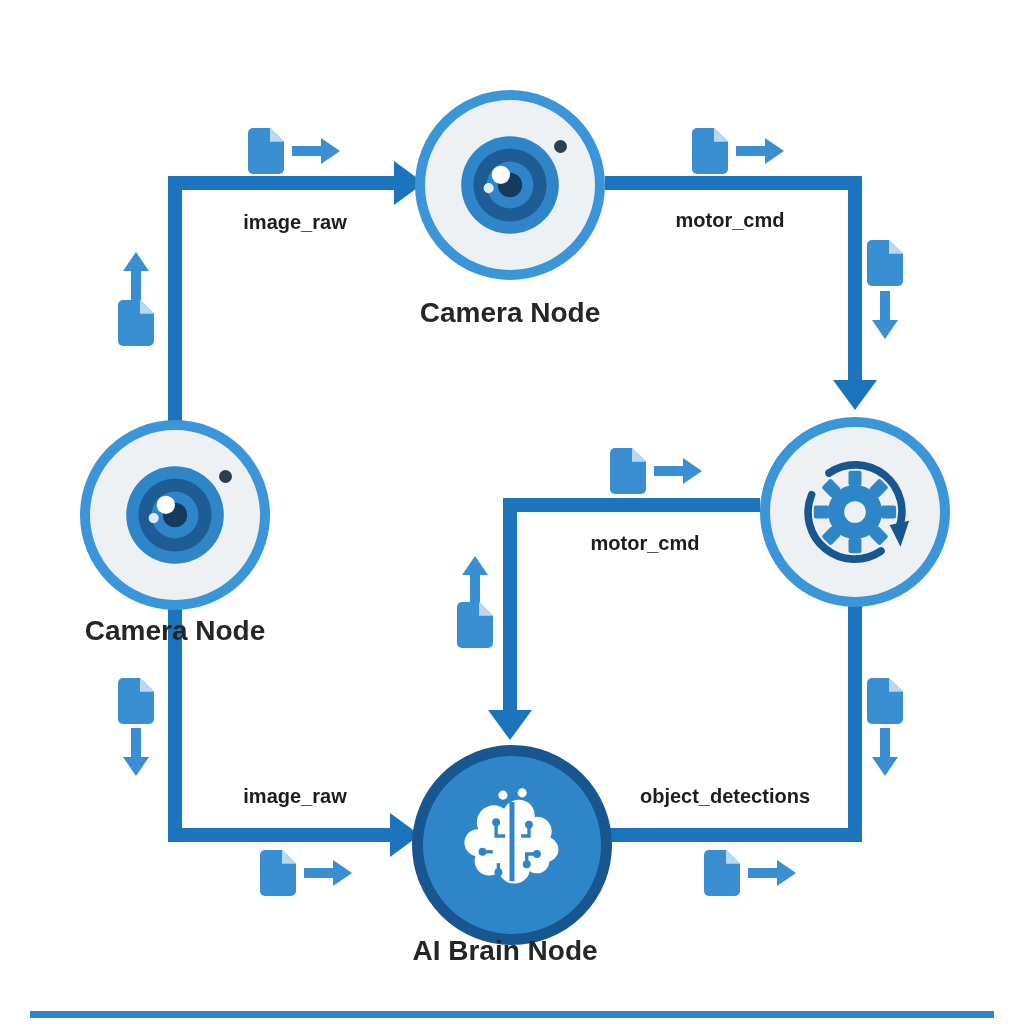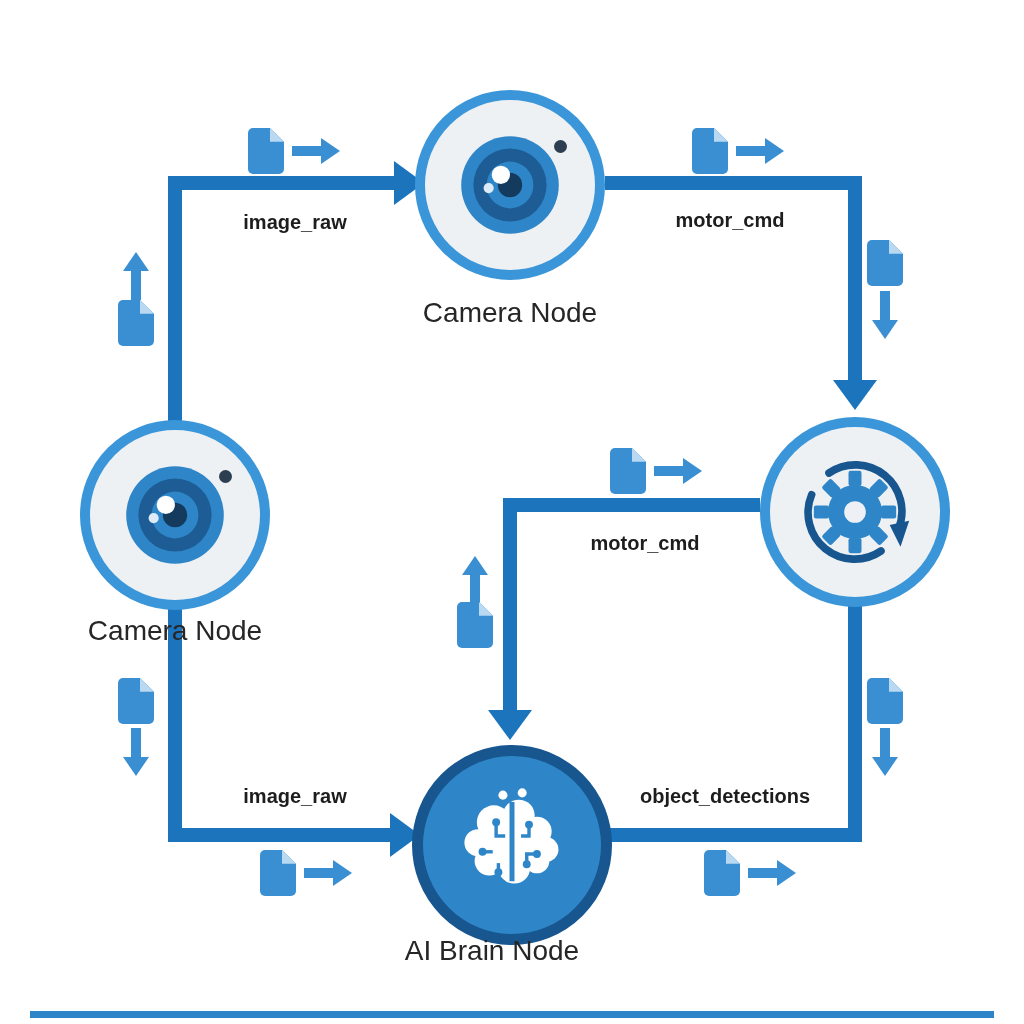--- a/index.html
+++ b/index.html
@@ -12,21 +12,21 @@
   .ah.right{border-left:30px solid #1b74bc;border-top:22px solid transparent;border-bottom:22px solid transparent;}
   .ah.down{border-top:30px solid #1b74bc;border-left:22px solid transparent;border-right:22px solid transparent;}
 
   
   .node{position:absolute;width:190px;height:190px;border-radius:50%;box-sizing:border-box;
         background:#eef1f4;border:10px solid #3a96d9;display:flex;align-items:center;justify-content:center;}
   .node.brain{width:200px;height:200px;border:11px solid #17568f;background:#2e86c8;}
   .cam-dot{position:absolute;width:13px;height:13px;border-radius:50%;background:#2c3e50;right:28px;top:40px;}
 
   
-  .nlabel{position:absolute;width:300px;text-align:center;font-size:28px;font-weight:400;color:#262626;}
+  .nlabel{position:absolute;width:300px;text-align:center;font-size:28px;font-weight:700;color:#262626;}
   .elabel{position:absolute;text-align:center;font-size:20px;font-weight:600;color:#1d1d1d;}
 
   
   .doc{position:absolute;width:36px;height:46px;}
   .doc i{position:absolute;display:block;}
   .doc .b{left:0;top:0;right:0;bottom:0;background:#3a8fd3;border-radius:5px;
           clip-path:polygon(0 0,61% 0,100% 30%,100% 100%,0 100%);}
   .doc .f{left:61%;top:0;width:39%;height:30%;background:#b9d8f1;
           clip-path:polygon(0 0,100% 100%,0 100%);}
 
@@ -140,21 +140,21 @@
         <circle cx="-26" cy="6" r="3.5"></circle>
         <circle cx="22" cy="8" r="3.5"></circle>
         <circle cx="-12" cy="24" r="3.5"></circle>
         <circle cx="13" cy="17" r="3.5"></circle>
       </g>
     </svg>
   </div>
 
   <div class="nlabel" style="left:360px;top:297px">Camera Node</div>
   <div class="nlabel" style="left:25px;top:615px">Camera Node</div>
-  <div class="nlabel" style="left:342px;top:935px">AI Brain Node</div>
+  <div class="nlabel" style="left:355px;top:935px">AI Brain Node</div>
 
   <div class="elabel" style="left:170px;top:211px;width:250px">image_raw</div>
   <div class="elabel" style="left:605px;top:209px;width:250px">motor_cmd</div>
   <div class="elabel" style="left:520px;top:532px;width:250px">motor_cmd</div>
   <div class="elabel" style="left:170px;top:785px;width:250px">image_raw</div>
   <div class="elabel" style="left:565px;top:785px;width:320px">object_detections</div>
 
   <div class="doc" style="left:248px;top:128px">
       <i class="b"></i>
       <i class="f"></i>

